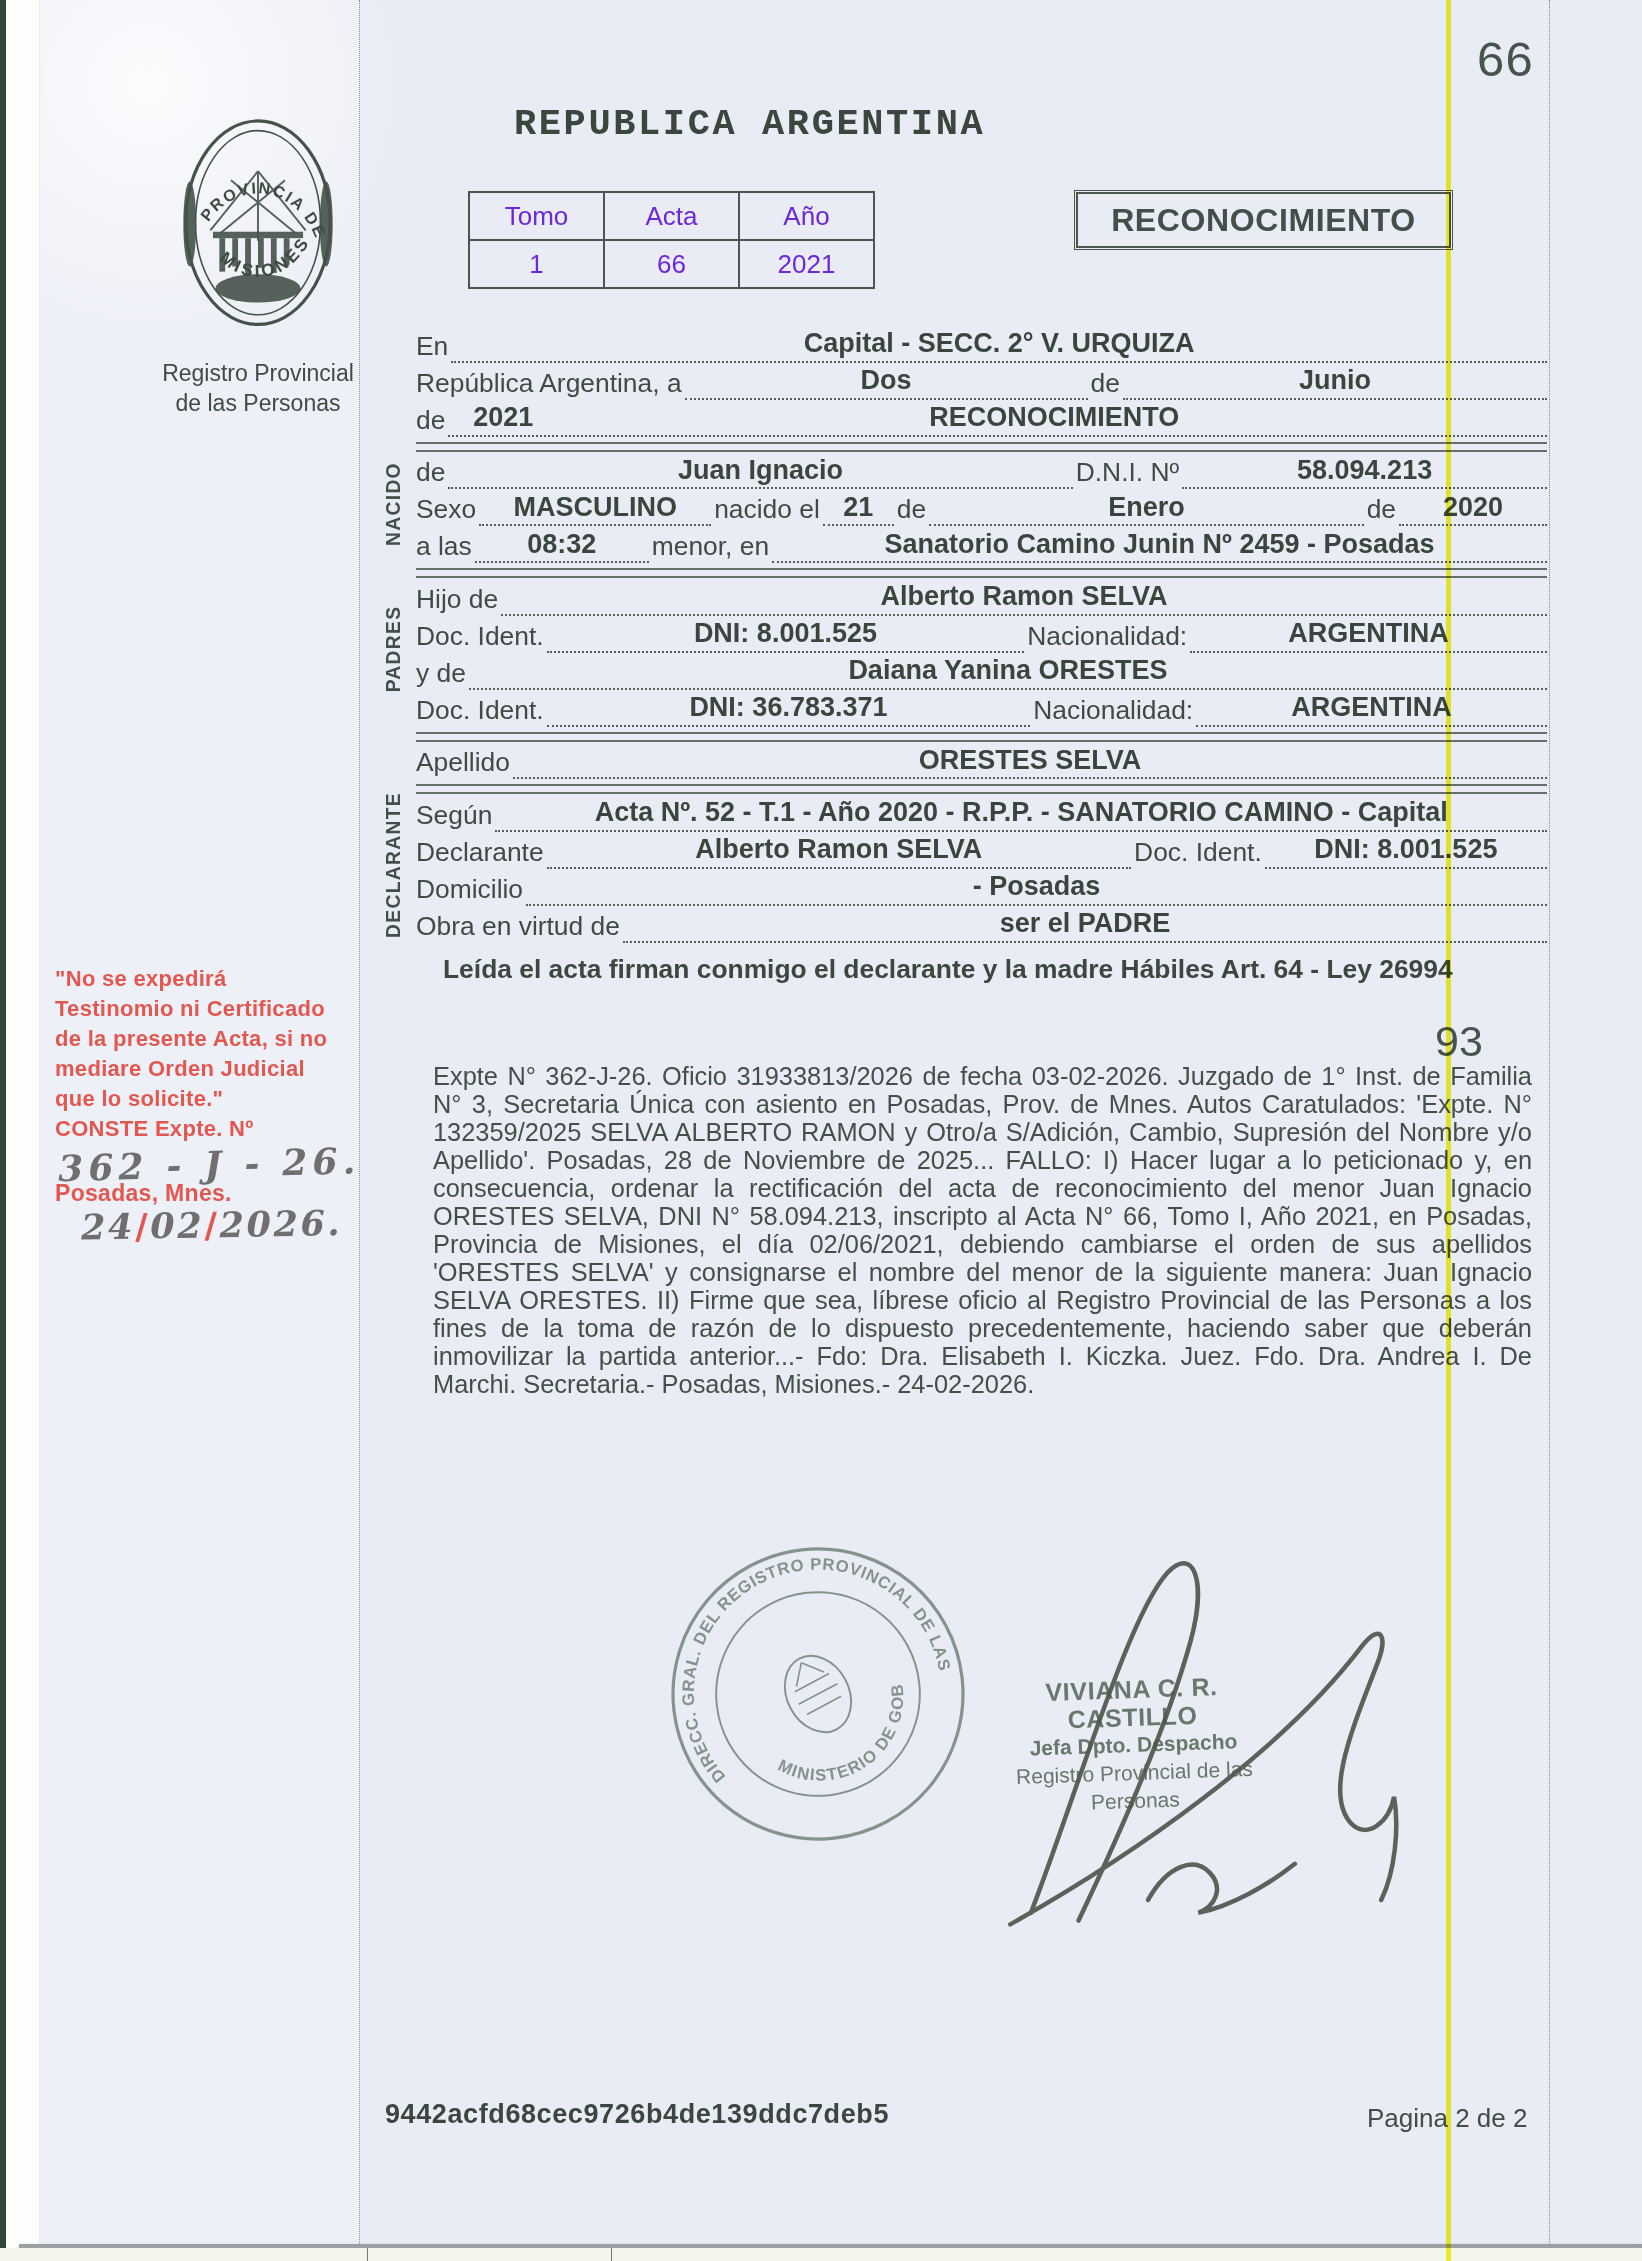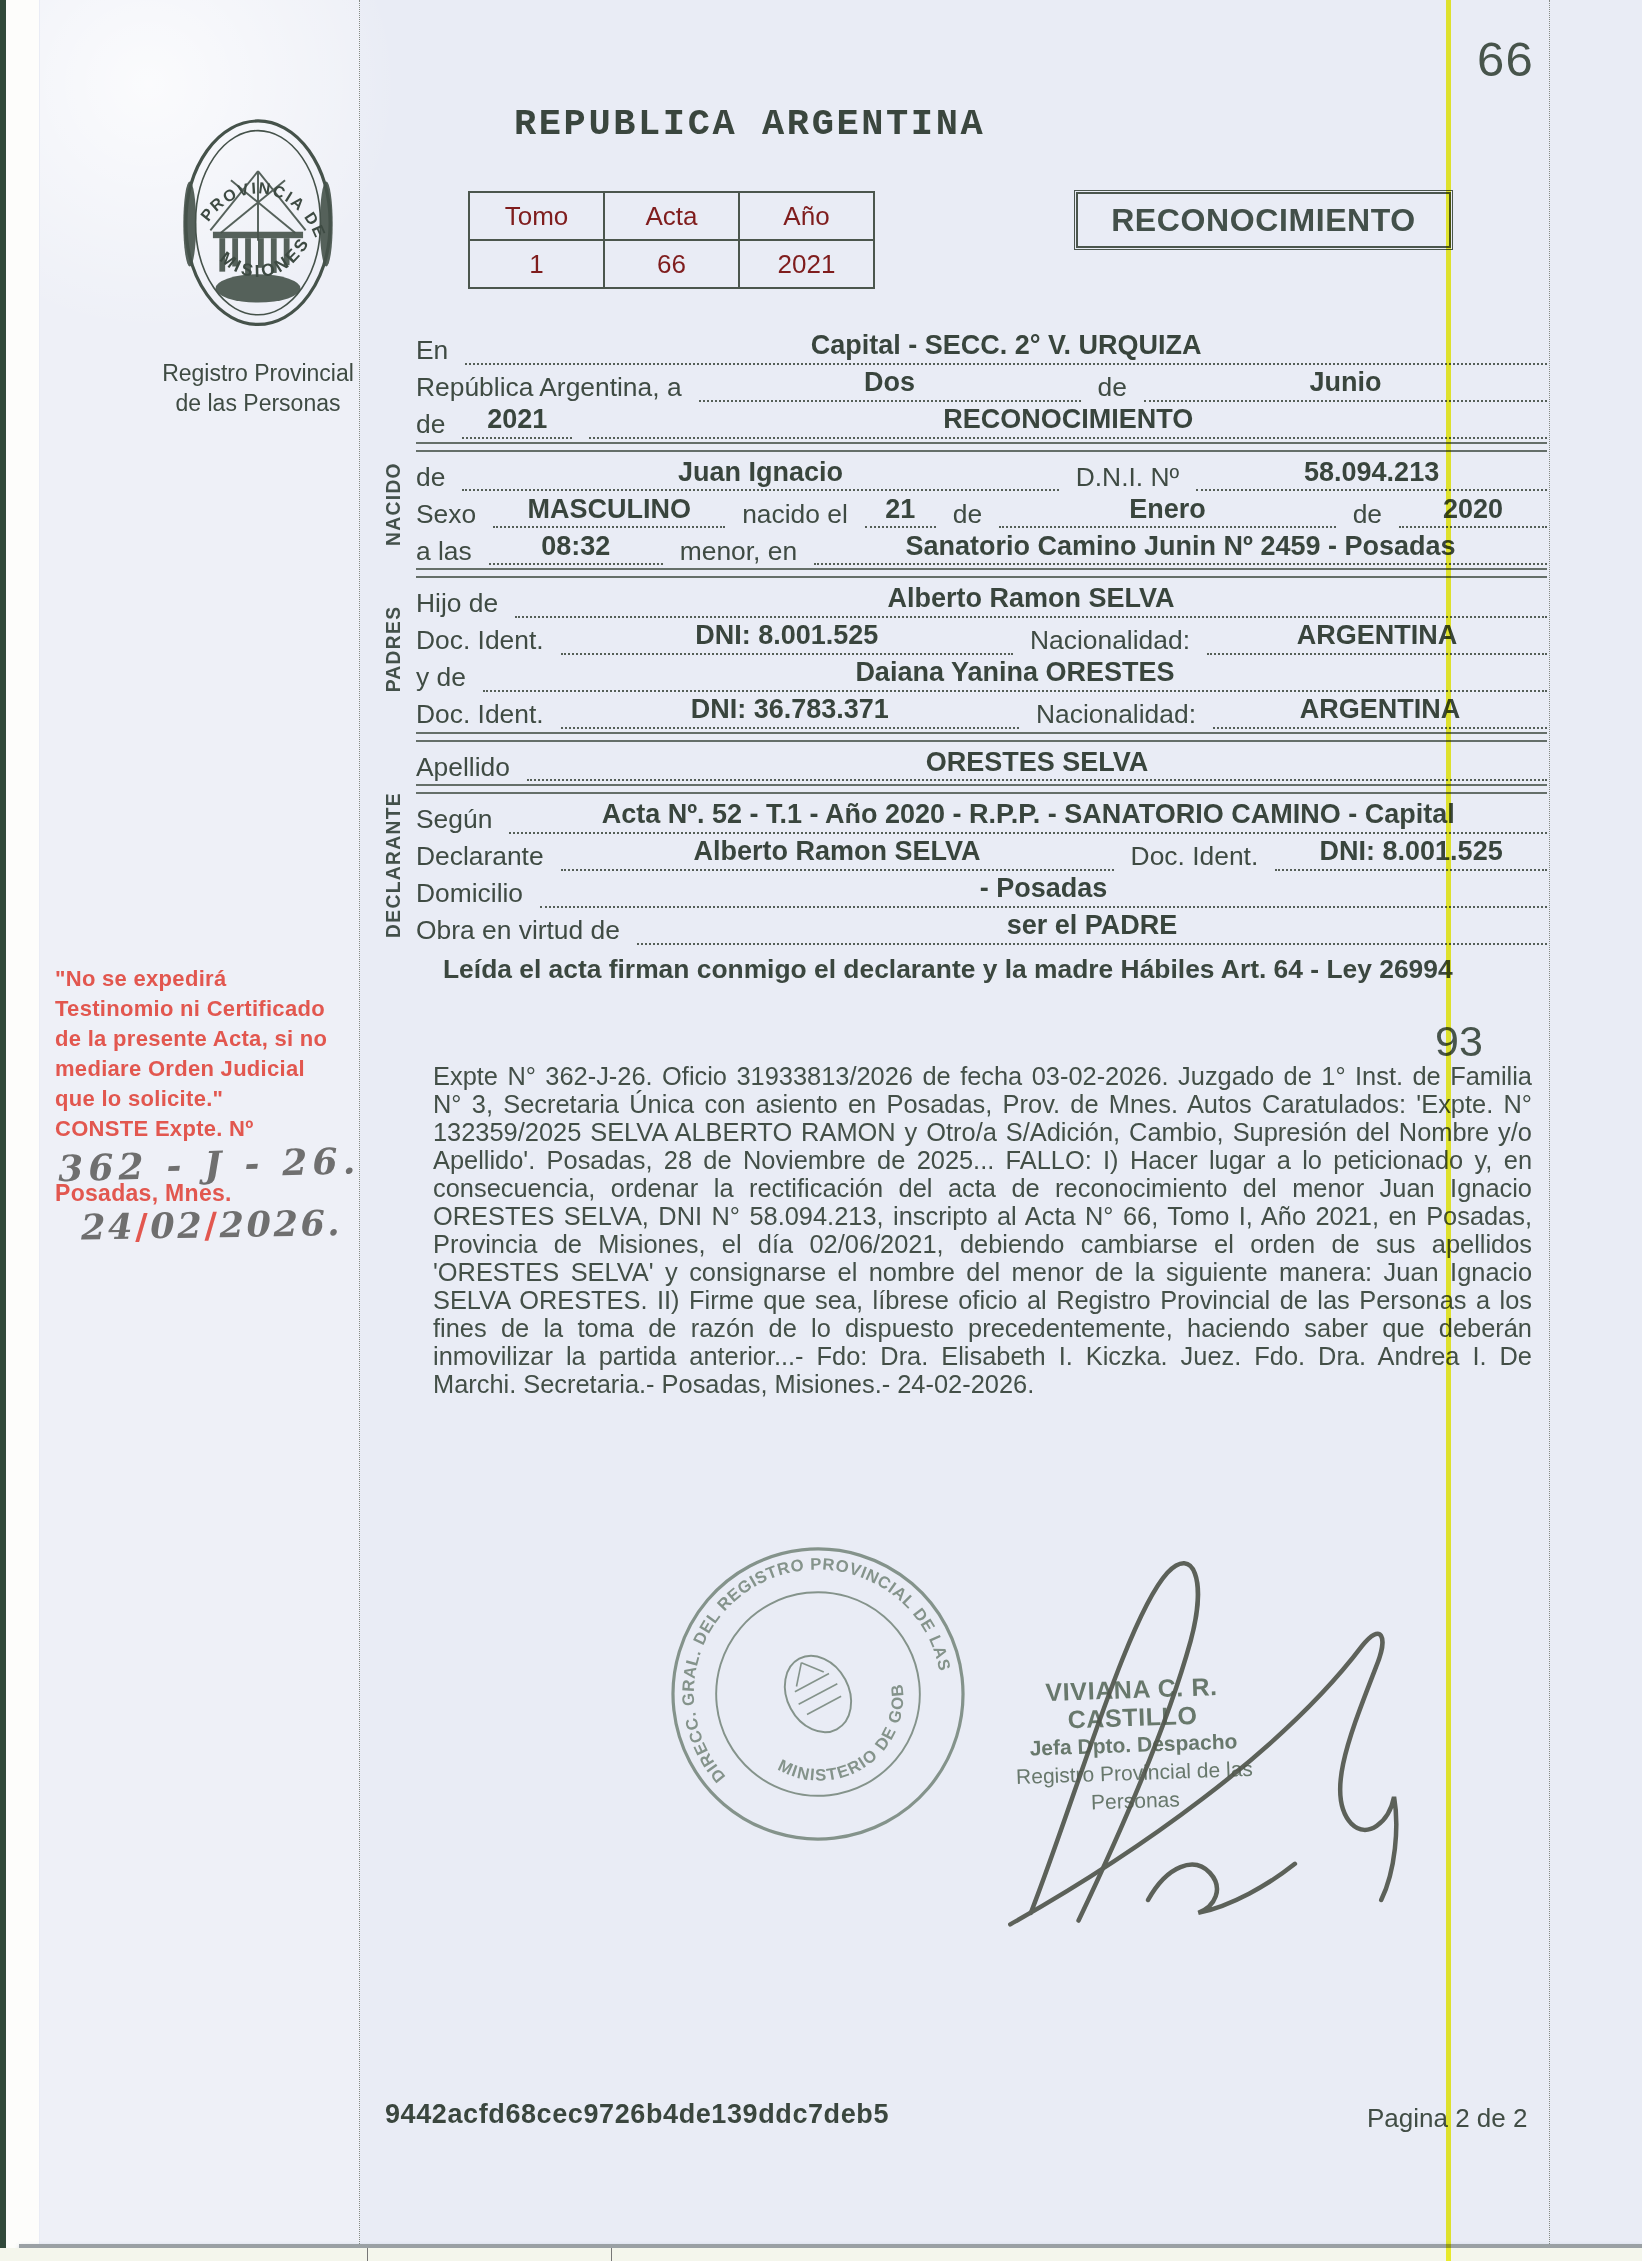--- a/index.html
+++ b/index.html
@@ -31,31 +31,31 @@
   .yellow-line{left:1446px;top:0;width:4.5px;height:2261px;background:var(--yellow);mix-blend-mode:multiply;opacity:.92;z-index:60;}
 
   
   .corner-number{left:1457px;top:31px;width:97px;text-align:center;font-size:49px;color:#47544b;letter-spacing:1.3px;}
   .country-title{left:514px;top:103px;width:870px;text-align:left;
     font-family:"Liberation Mono",monospace;font-weight:bold;font-size:37px;letter-spacing:2.6px;color:#3a463e;}
   .logo-caption{left:155px;top:358px;width:206px;text-align:center;font-size:23px;line-height:30px;color:#3f4b43;}
 
   table.registry{left:468px;top:191px;width:407px;height:97px;position:absolute;
     border-collapse:collapse;table-layout:fixed;}
-  table.registry td{border:2.6px solid #4b564d;text-align:center;font-size:26px;color:#7f1d1d;
+  table.registry td{border:2.6px solid #4b564d;text-align:center;font-size:26px;color:#6d28d9;
     height:46px;padding:0;background:transparent;}
 
   .doc-type-box{left:1076px;top:192px;width:371px;height:52px;
     border:2.6px solid #4b564d;outline:1.3px solid #4b564d;outline-offset:1.9px;
     display:flex;align-items:center;justify-content:center;
     font-size:32px;font-weight:bold;letter-spacing:0.6px;color:#43504a;}
 
   
   .form-block{left:416px;top:328px;width:1131px;}
-  .frow{display:flex;align-items:flex-end;height:37px;gap:17px;}
+  .frow{display:flex;align-items:center;height:37px;gap:3px;}
   .flbl{font-size:26.4px;color:var(--ink);white-space:nowrap;line-height:1;padding-bottom:1.3px;}
   .ffill{border-bottom:2.6px dotted #555f57;display:flex;justify-content:center;align-items:flex-end;min-width:19.3px;flex-grow:1;}
   .fval{font-weight:bold;font-size:27px;line-height:1;padding-bottom:3.9px;white-space:nowrap;color:var(--ink-bold);}
   .fsep{height:10.3px;margin:2.6px 0;border-top:2.6px solid #57625a;border-bottom:2.6px solid #57625a;box-sizing:border-box;opacity:.9;}
   .attestation{margin-top:9px;padding-left:27px;font-weight:bold;font-size:26.4px;color:#3b473f;}
 
   .vlabel{position:absolute;transform:translate(-50%,-50%) rotate(-90deg);
     font-weight:bold;font-size:19.3px;letter-spacing:1.3px;color:#43504a;white-space:nowrap;}
 
   

